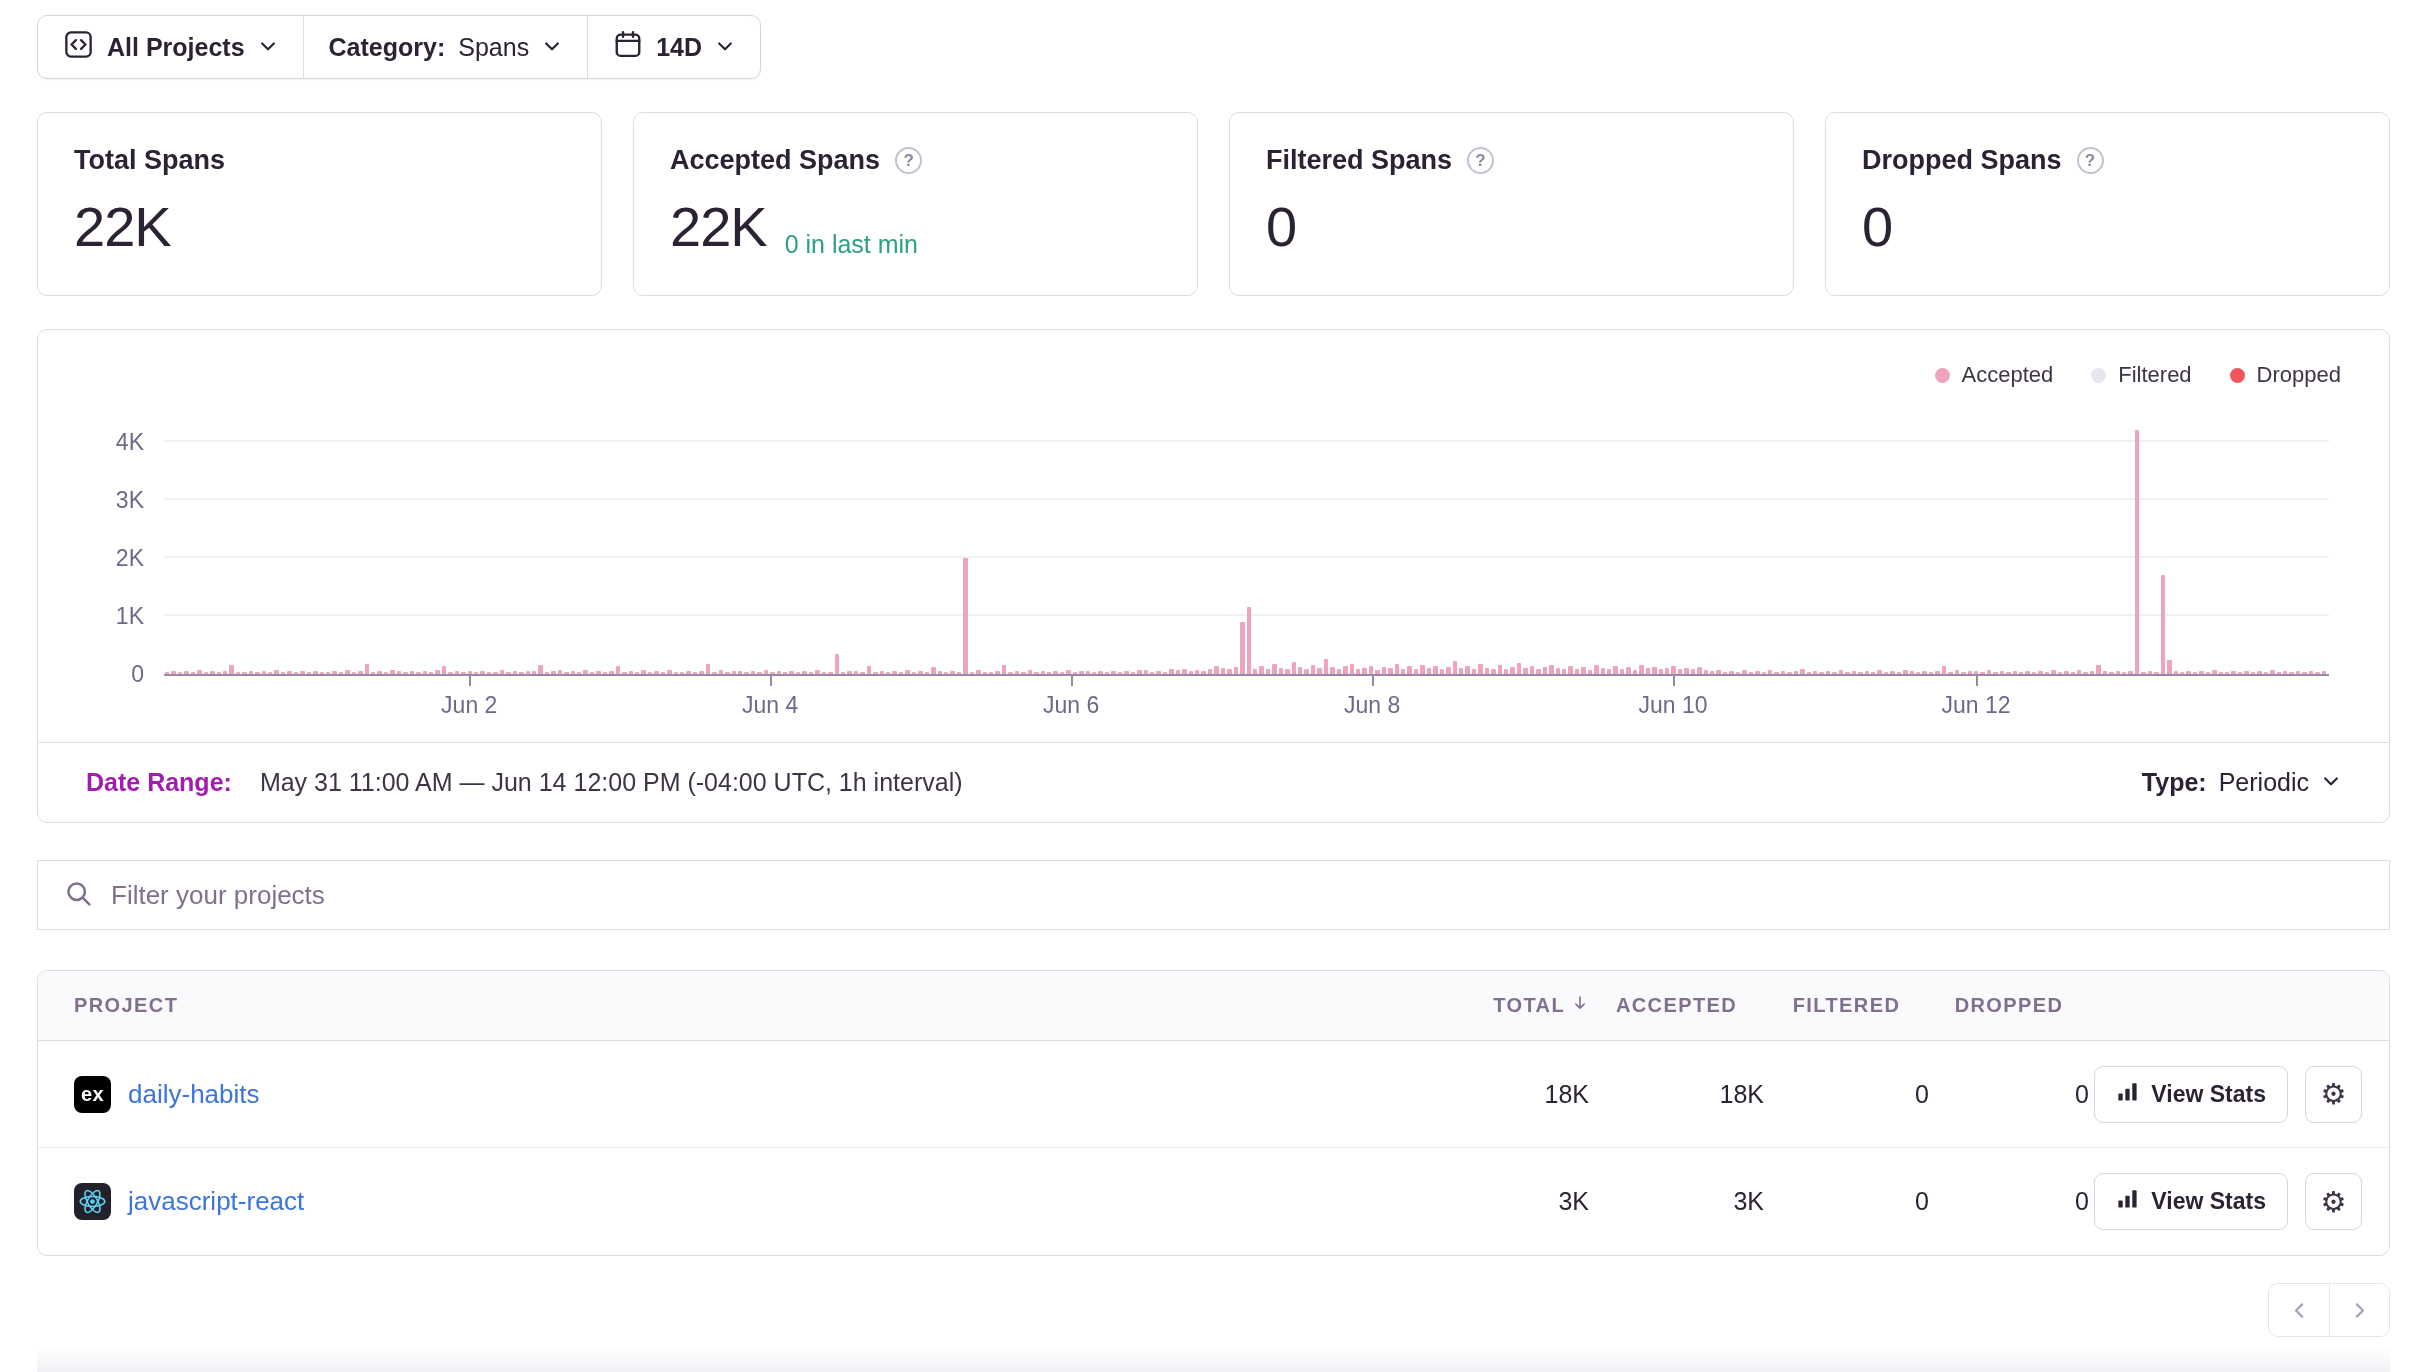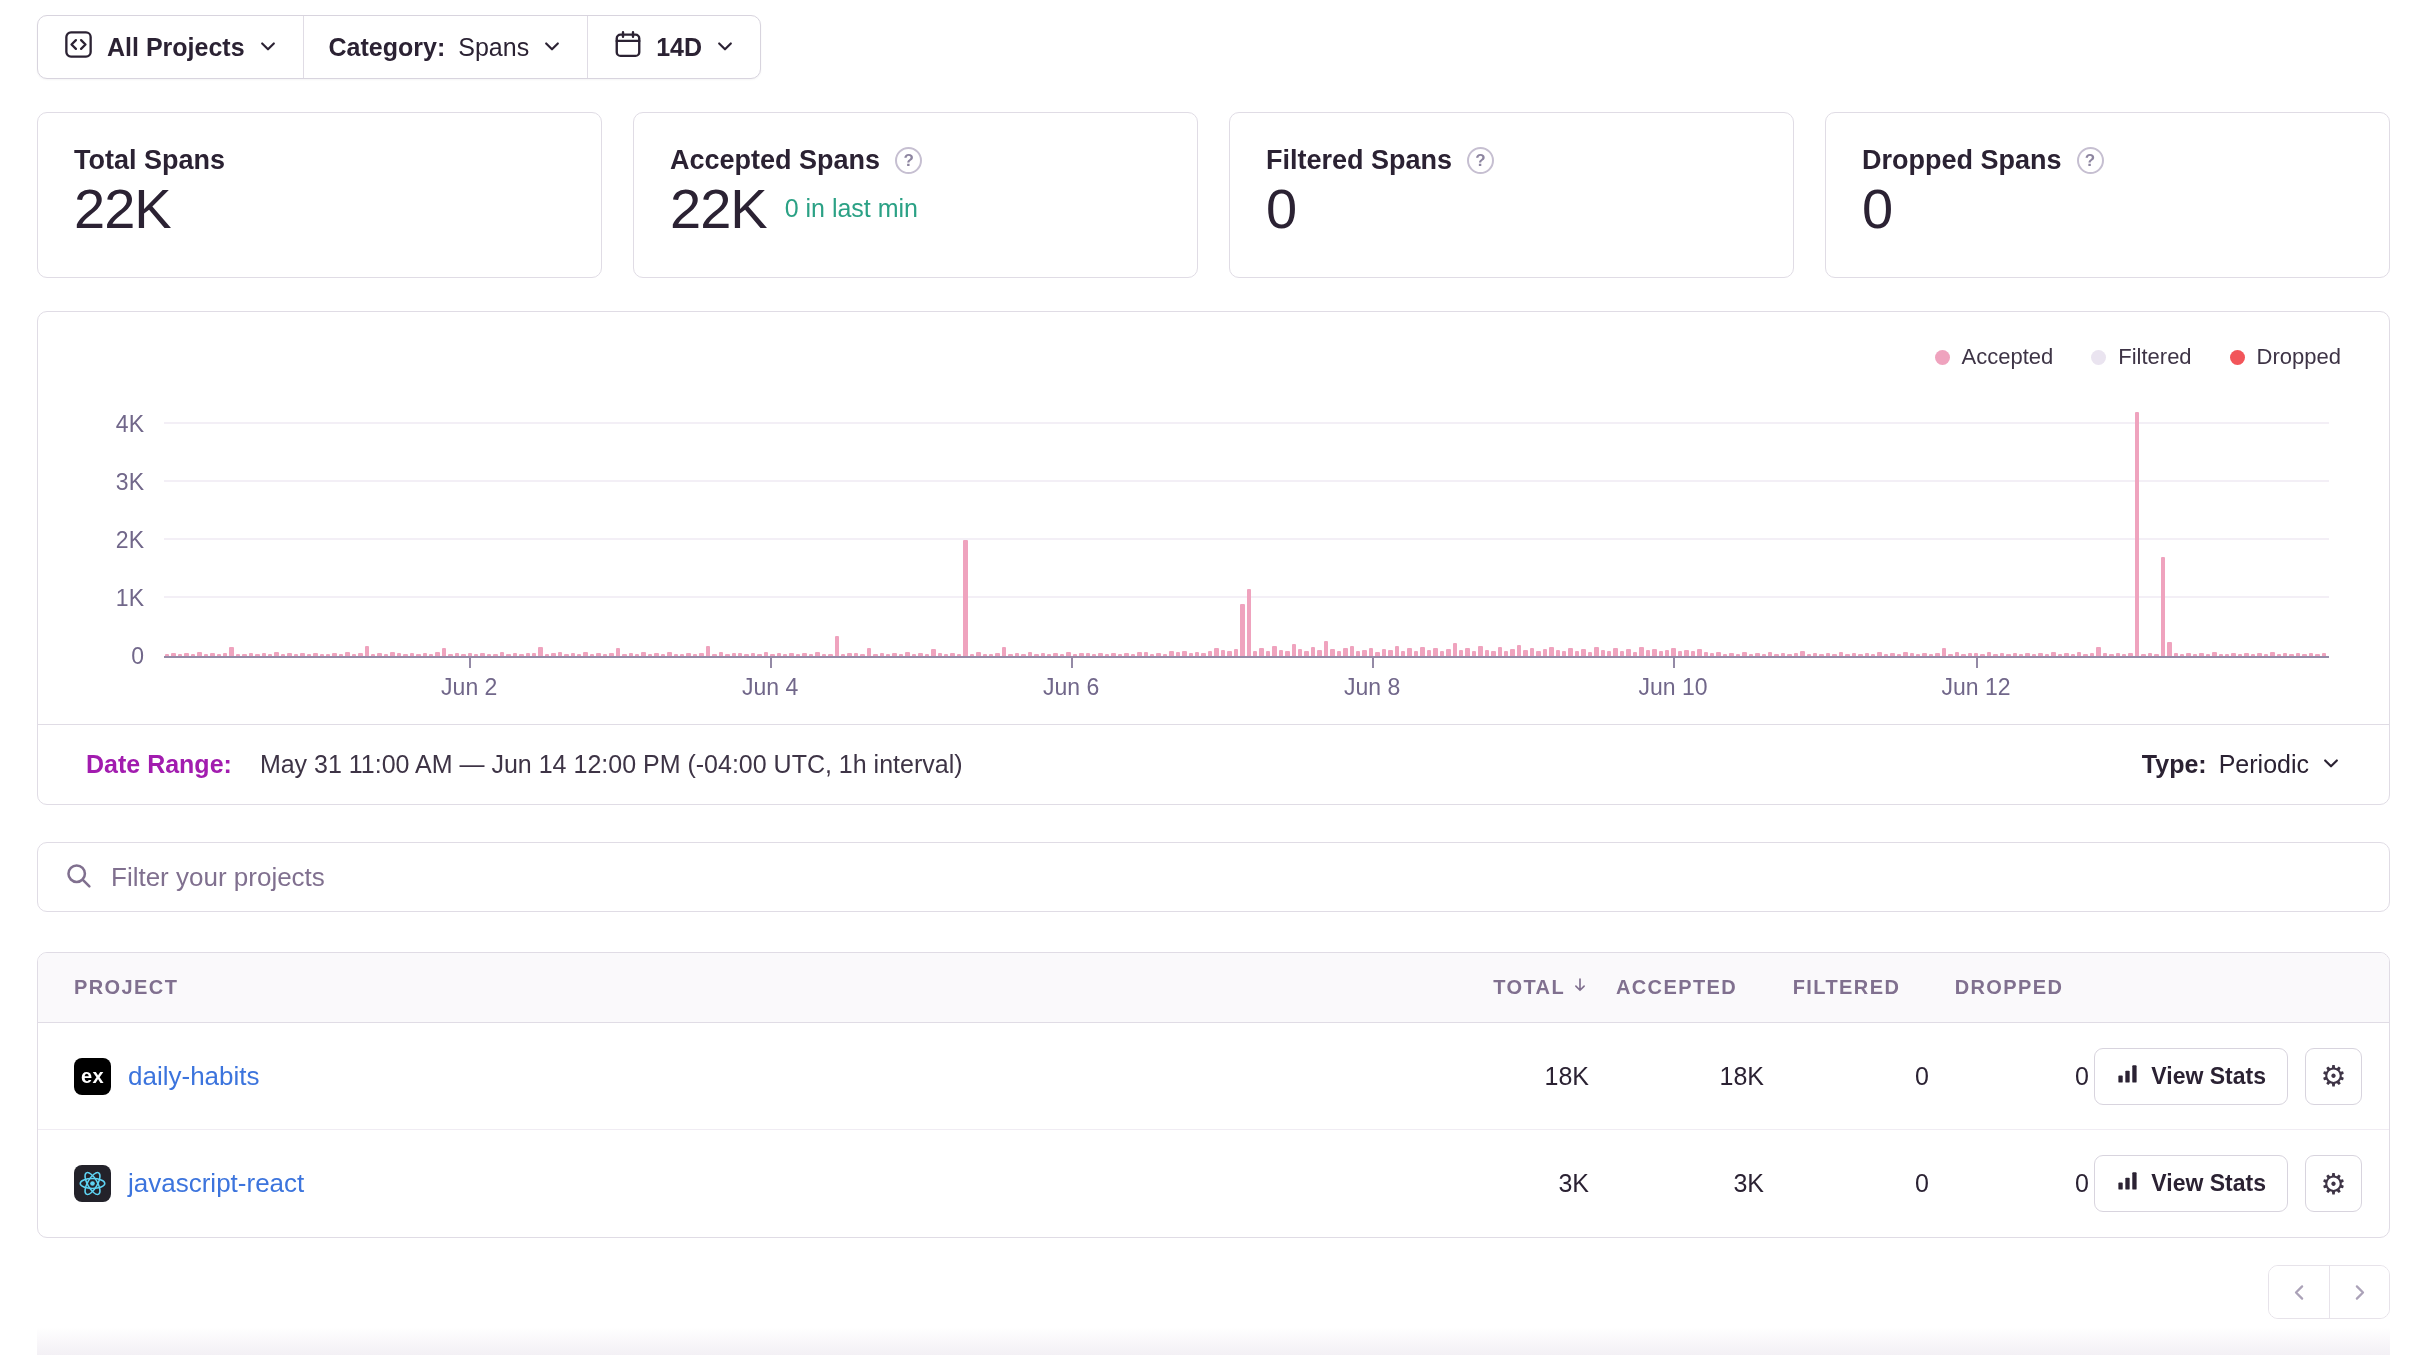--- a/index.html
+++ b/index.html
@@ -32,21 +32,21 @@
   .card {
     flex: 1; background: #fff; border: 1px solid #e0dce5; border-radius: 10px;
     padding: 32px 36px 36px;
   }
   .card-title { display: flex; align-items: center; gap: 15px; font-size: 27px; font-weight: 700; }
   .help-icon {
     width: 27px; height: 27px; border: 2px solid #c6bfd1; border-radius: 50%;
     display: flex; align-items: center; justify-content: center;
     font-size: 17px; font-weight: 700; color: #8d85a0; cursor: pointer;
   }
-  .card-value-row { display: flex; align-items: center; gap: 18px; }
+  .card-value-row { display: flex; align-items: flex-end; gap: 18px; margin-top: 18px; }
   .card-value { font-size: 56px; font-weight: 500; letter-spacing: -1px; }
   .card-sub { font-size: 25px; font-weight: 500; color: #2ba185; }
 
   
   .chart-card { margin-top: 33px; background: #fff; border: 1px solid #e0dce5; border-radius: 10px; }
   .chart-inner { padding: 28px 48px 0; }
   .legend { display: flex; justify-content: flex-end; gap: 38px; padding-top: 4px; }
   .legend-item { display: flex; align-items: center; gap: 12px; font-size: 22px; color: #3e3446; cursor: pointer; }
   .legend-dot { width: 15px; height: 15px; border-radius: 50%; }
   .plot-area {
@@ -73,21 +73,21 @@
   }
   .dr-left { display: flex; align-items: center; }
   .dr-label { color: #a21caf; font-weight: 700; margin-right: 28px; }
   .dr-value { color: #3e3446; }
   .type-dropdown { display: flex; align-items: center; gap: 12px; cursor: pointer; }
   .type-label { font-weight: 700; }
 
   
   .search-bar {
     margin-top: 37px; height: 70px;
-    border: 1px solid #e0dce5; border-radius: 10px; background: #fff;
+    border: 1px solid #e0dce5; border-radius: 0; background: #fff;
     display: flex; align-items: center; gap: 18px; padding: 0 26px;
   }
   .search-bar input { flex: 1; border: none; outline: none; font-size: 26px; color: #2b2233; font-family: inherit; background: transparent; }
   .search-bar input::placeholder { color: #80708f; }
 
   
   .table-card { margin-top: 40px; background: #fff; border: 1px solid #e0dce5; border-radius: 10px; overflow: hidden; }
   .t-header, .t-row { display: grid; grid-template-columns: 1fr 150px 175px 165px 160px 300px; align-items: center; }
   .t-header {
     height: 70px; background: #faf9fb; border-bottom: 1px solid #e0dce5;

